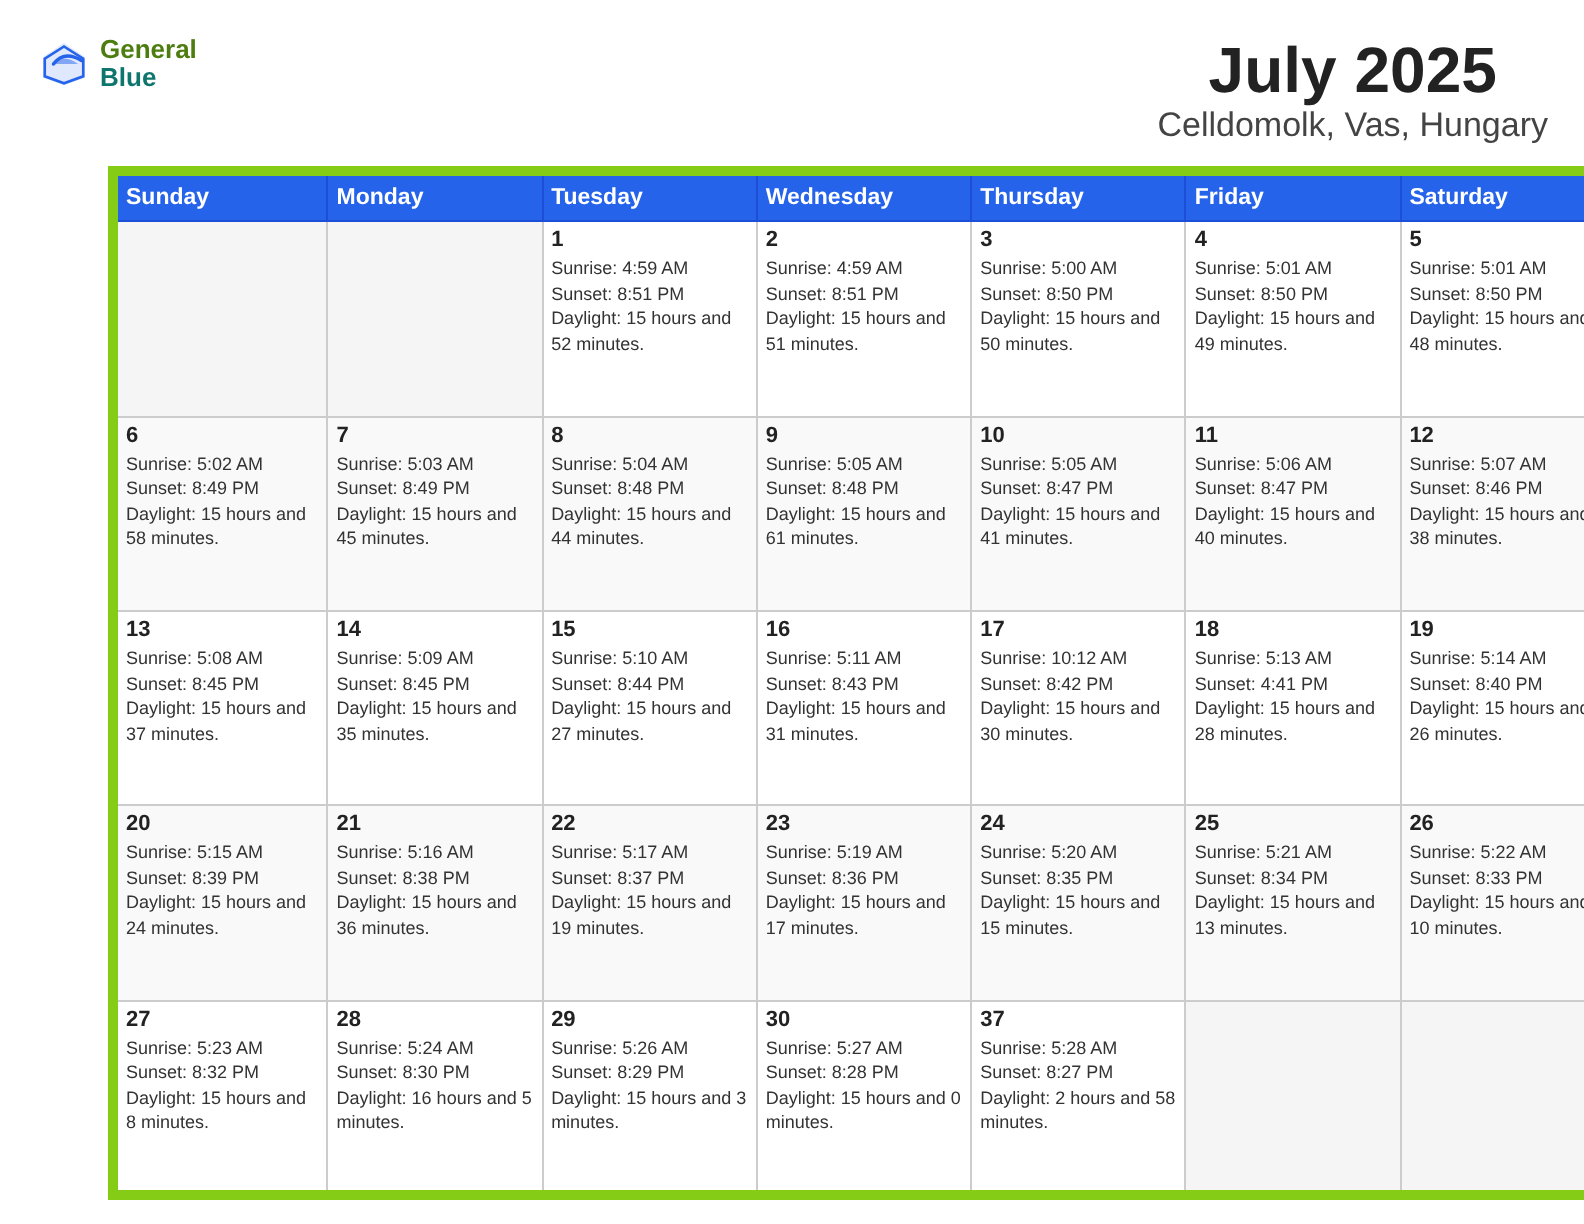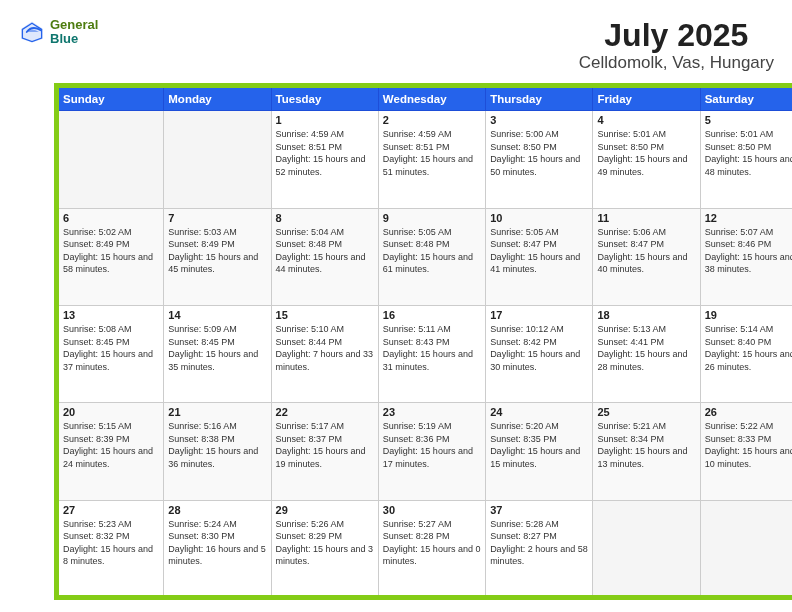--- a/index.html
+++ b/index.html
@@ -198,21 +198,21 @@
           <td>
             <span class="day-number">13</span>
             <div class="cell-content"><span>Sunrise: 5:08 AM</span><br><span>Sunset: 8:45 PM</span><br><span>Daylight: 15 hours and 37 minutes.</span></div>
           </td>
           <td>
             <span class="day-number">14</span>
             <div class="cell-content"><span>Sunrise: 5:09 AM</span><br><span>Sunset: 8:45 PM</span><br><span>Daylight: 15 hours and 35 minutes.</span></div>
           </td>
           <td>
             <span class="day-number">15</span>
-            <div class="cell-content"><span>Sunrise: 5:10 AM</span><br><span>Sunset: 8:44 PM</span><br><span>Daylight: 7 hours and 33 minutes.</span></div>
+            <div class="cell-content"><span>Sunrise: 5:10 AM</span><br><span>Sunset: 8:44 PM</span><br><span>Daylight: 15 hours and 27 minutes.</span></div>
           </td>
           <td>
             <span class="day-number">16</span>
             <div class="cell-content"><span>Sunrise: 5:11 AM</span><br><span>Sunset: 8:43 PM</span><br><span>Daylight: 15 hours and 31 minutes.</span></div>
           </td>
           <td>
             <span class="day-number">17</span>
             <div class="cell-content"><span>Sunrise: 10:12 AM</span><br><span>Sunset: 8:42 PM</span><br><span>Daylight: 15 hours and 30 minutes.</span></div>
           </td>
           <td>

